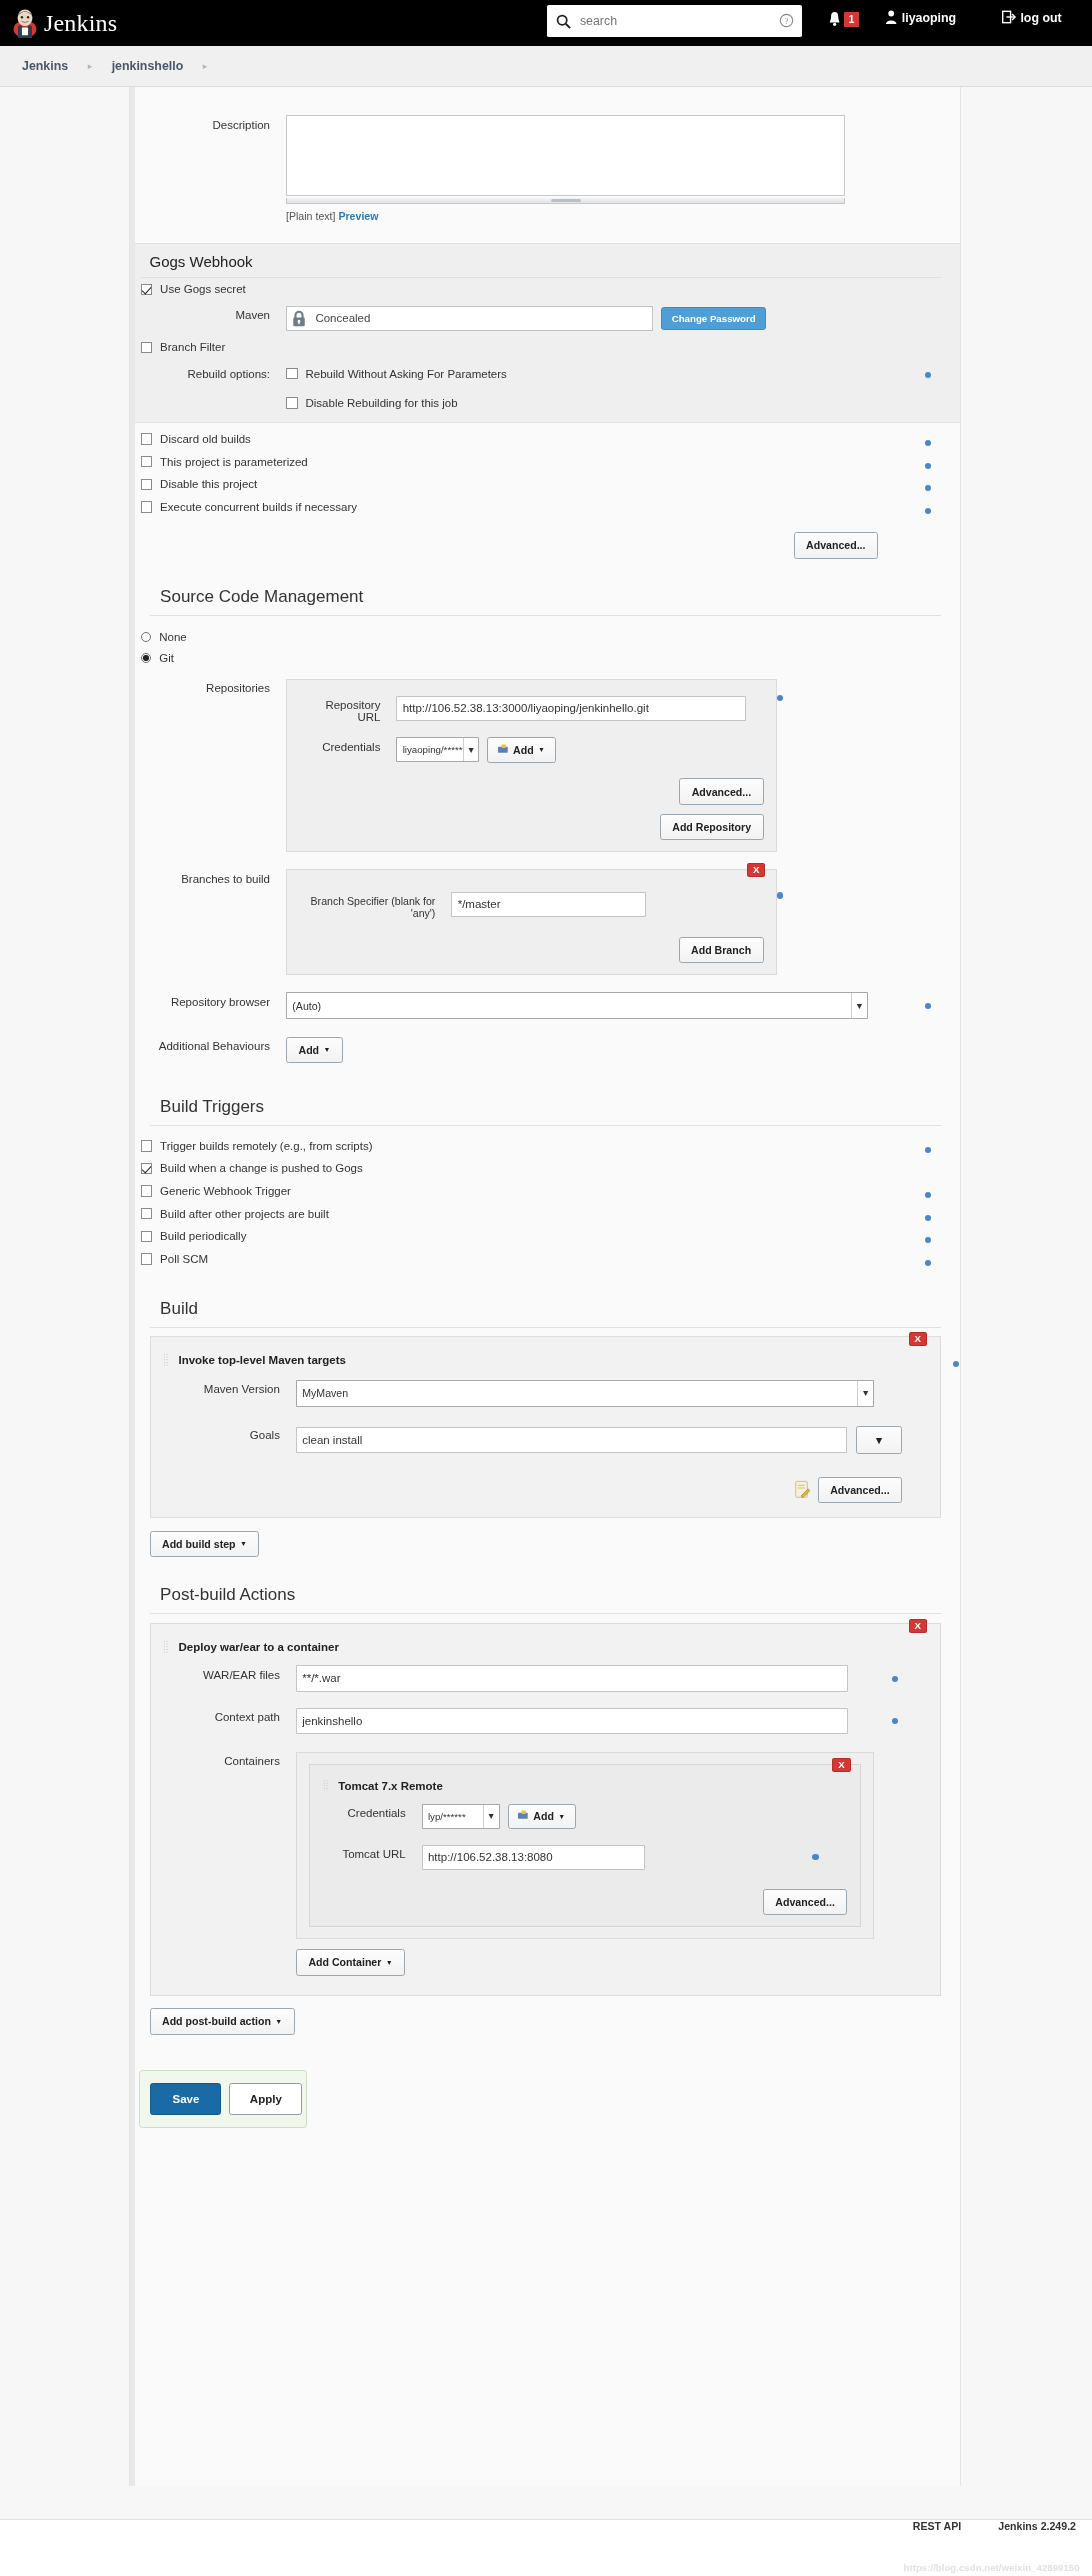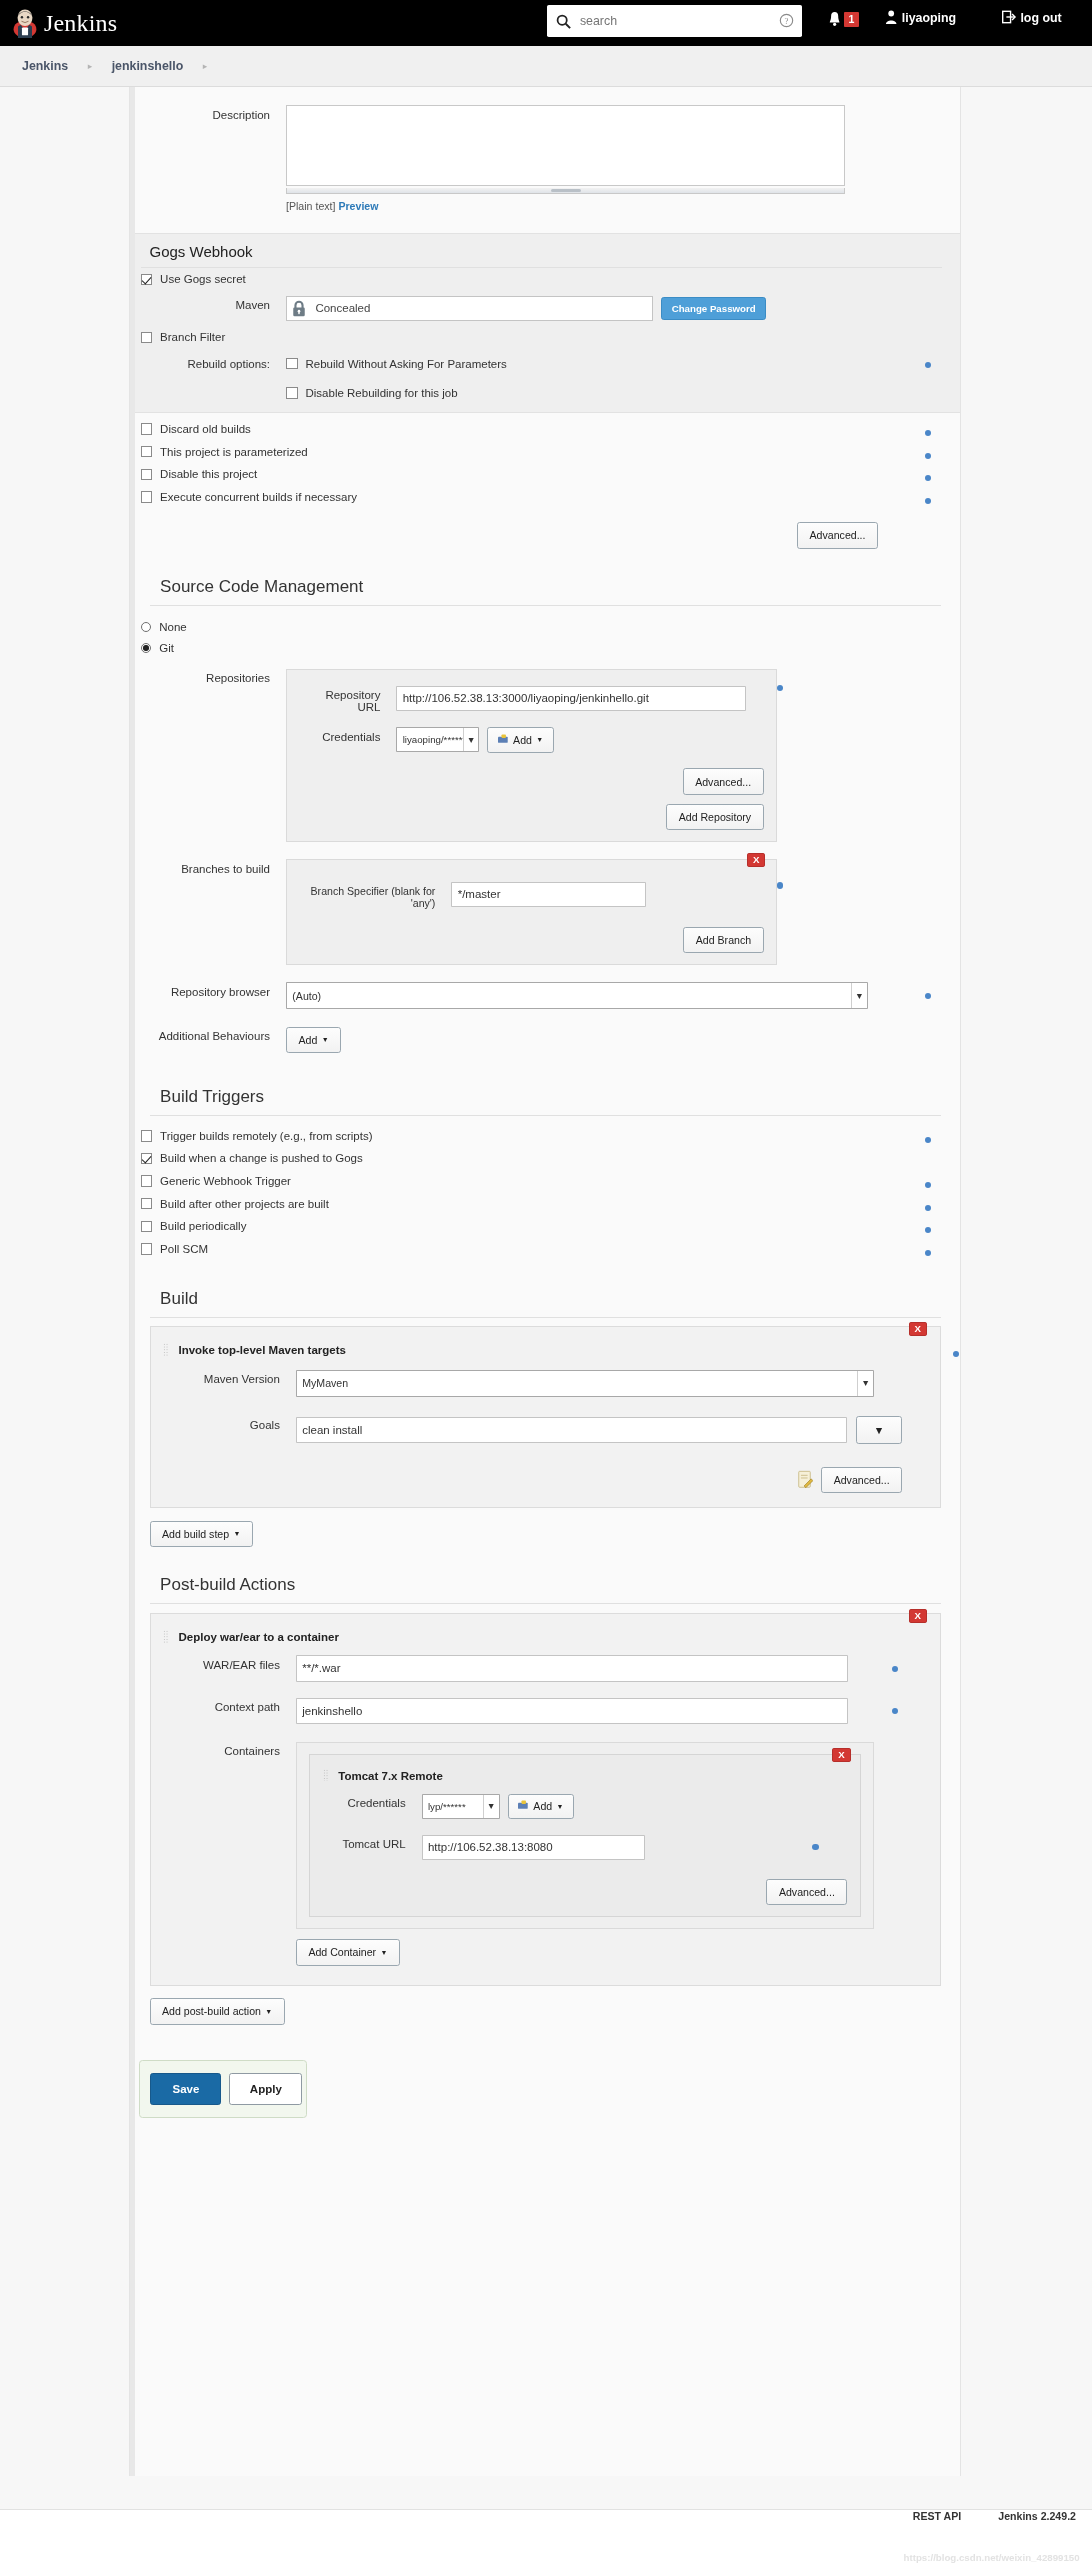--- a/index.html
+++ b/index.html
@@ -58,21 +58,21 @@
     box-shadow:0 0 2.7px rgba(0,0,0,.15);
   }
   .tabshadow2{
     position:absolute; top:19.5px; left:152px; width:81px; height:29px;
     background:#fff; border-radius:3.5px 3.5px 0 0; z-index:11;
     box-shadow:0 -0.9px 2.7px rgba(0,0,0,.2);
   }
 
   
   .page{
-    position:absolute; top:77px; left:0; width:1092px; height:2489px;
+    position:absolute; top:87px; left:0; width:1092px; height:2489px;
     background:#f7f7f7;
   }
   .formwrap{
     position:absolute; left:129px; top:0px; width:832px; min-height:2399px;
     background:#fafafa; border-left:0.9px solid #e4e4e4; border-right:0.9px solid #e4e4e4;
   }
   .form-inner{ padding:0 0 0 0; }
 
   
   .row{ display:flex; align-items:flex-start; padding:5.3px 0; }
@@ -132,21 +132,21 @@
   .cbrow{ display:flex; align-items:center; gap:8px; padding:5.3px 0 5.3px 10.6px; font-size:11.5px;}
   .help-dot{
     width:6.2px;height:6.2px;border-radius:50%;background:#4a86c8;display:inline-block;flex:none;
   }
   .help-col{ width:35px; display:flex; justify-content:flex-start; align-items:center; padding-top:8px;}
 
   
   .btn{
     border:0.9px solid #9aa7b0; background:linear-gradient(#fdfdfd,#f2f2f2);
     padding:6.2px 11.5px; font-size:10.6px; color:#222; border-radius:2.7px; cursor:pointer;
-    font-family:"Liberation Sans", sans-serif; display:inline-flex; align-items:center; gap:4.4px;
+    font-family:"Liberation Sans", sans-serif; display:inline-flex; align-items:center; gap:4.4px;font-weight:bold;
   }
   .btn-primary{
     background:#1a6aa5; border:0.9px solid #17598b; color:#fff; font-weight:bold;
     padding:8.9px 21px; font-size:11.5px; border-radius:2.7px; cursor:pointer;
   }
   .btn-apply{
     background:#fff; border:0.9px solid #8f9aa3; color:#222; font-weight:bold;
     padding:8.9px 19.5px; font-size:11.5px; border-radius:2.7px; cursor:pointer;
   }
   .btn-blue{

